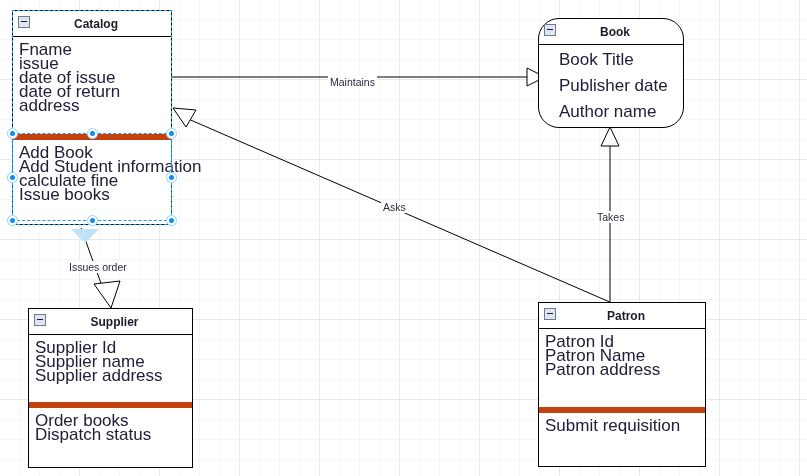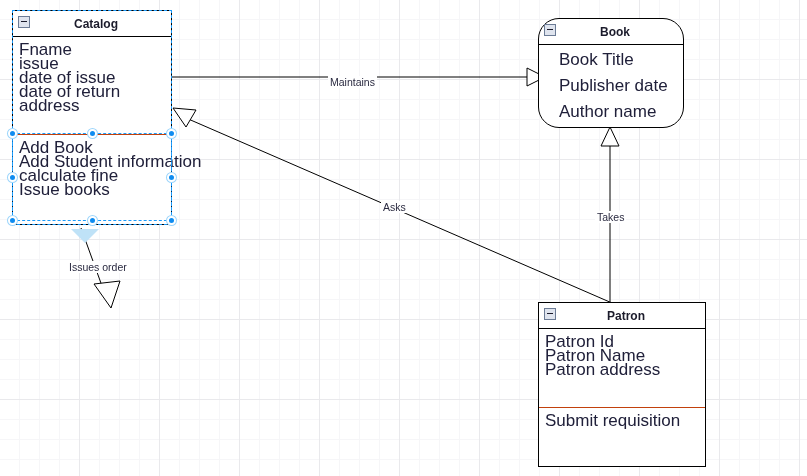--- a/index.html
+++ b/index.html
@@ -71,21 +71,21 @@
     right: 2px;
     top: 4px;
     height: 1px;
     background: #1b1b2b;
   }
   .uml-compartment {
     padding: 6px 0 4px 6px;
     box-sizing: border-box;
   }
   .uml-compartment.divider {
-    border-top: 1px solid #c2410c;
+    border-top: 6px solid #c2410c;
   }
   .uml-item {
     font-size: 17px;
     line-height: 14px;
     color: #20203a;
     white-space: nowrap;
   }
   .uml-item.spaced {
     line-height: 26px;
     margin-left: 14px;
@@ -189,20 +189,35 @@
       <span class="collapse-icon"></span>
       <span class="uml-title">Book</span>
     </div>
     <div class="uml-compartment" style="padding-top:2px;">
       <div class="uml-item spaced">Book Title</div>
       <div class="uml-item spaced">Publisher date</div>
       <div class="uml-item spaced">Author name</div>
     </div>
   </div>
 
+  <div class="uml-class" style="left:28px; top:308px; width:165px; height:160px;">
+    <div class="uml-header">
+      <span class="collapse-icon"></span>
+      <span class="uml-title">Supplier</span>
+    </div>
+    <div class="uml-compartment" style="height:67px;">
+      <div class="uml-item">Supplier Id</div>
+      <div class="uml-item">Supplier name</div>
+      <div class="uml-item">Supplier address</div>
+    </div>
+    <div class="uml-compartment divider">
+      <div class="uml-item">Order books</div>
+      <div class="uml-item">Dispatch status</div>
+    </div>
+  </div>
 
   <div class="uml-class" style="left:538px; top:302px; width:168px; height:165px;">
     <div class="uml-header">
       <span class="collapse-icon"></span>
       <span class="uml-title">Patron</span>
     </div>
     <div class="uml-compartment" style="height:78px;">
       <div class="uml-item">Patron Id</div>
       <div class="uml-item">Patron Name</div>
       <div class="uml-item">Patron address</div>

